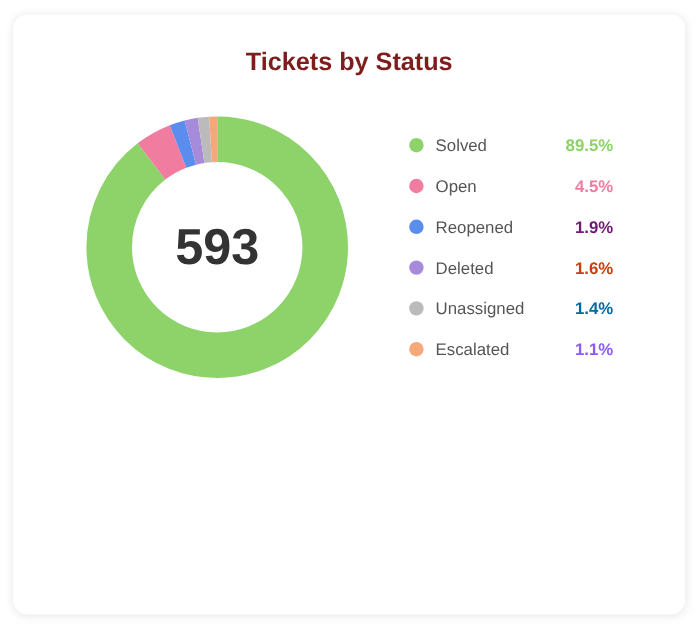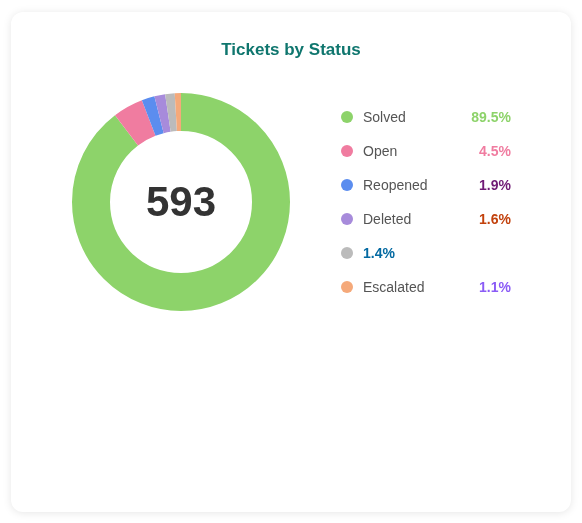--- a/index.html
+++ b/index.html
@@ -17,23 +17,23 @@
       height: 500px;
       background: #fff;
       border-radius: 12px;
       box-shadow: 0 1px 8px rgba(0,0,0,0.1);
       display: flex;
       flex-direction: column;
       align-items: center;
       padding: 28px 24px 24px;
     }
     .title {
-      font-size: 17px;
+      font-size: 21px;
       font-weight: 700;
-      color: #0f766e;
+      color: #7f1d1d;
       margin-bottom: 32px;
     }
     .content {
       display: flex;
       align-items: center;
       justify-content: center;
       gap: 50px;
       width: 100%;
     }
     .donut-container {
@@ -117,20 +117,21 @@
           <span class="legend-label">Reopened</span>
           <span class="legend-pct" style="color: #701a75;">1.9%</span>
         </div>
         <div class="legend-item">
           <div class="legend-dot" style="background: rgb(167, 139, 219);"></div>
           <span class="legend-label">Deleted</span>
           <span class="legend-pct" style="color: #c2410c;">1.6%</span>
         </div>
         <div class="legend-item">
           <div class="legend-dot" style="background: rgb(187, 187, 187);"></div>
+          <span class="legend-label">Unassigned</span>
           <span class="legend-pct" style="color: #0369a1;">1.4%</span>
         </div>
         <div class="legend-item">
           <div class="legend-dot" style="background: rgb(245, 169, 122);"></div>
           <span class="legend-label">Escalated</span>
           <span class="legend-pct" style="color: #8b5cf6; margin-left: 18px;">1.1%</span>
         </div>
       </div>
   </div>
 </div>

